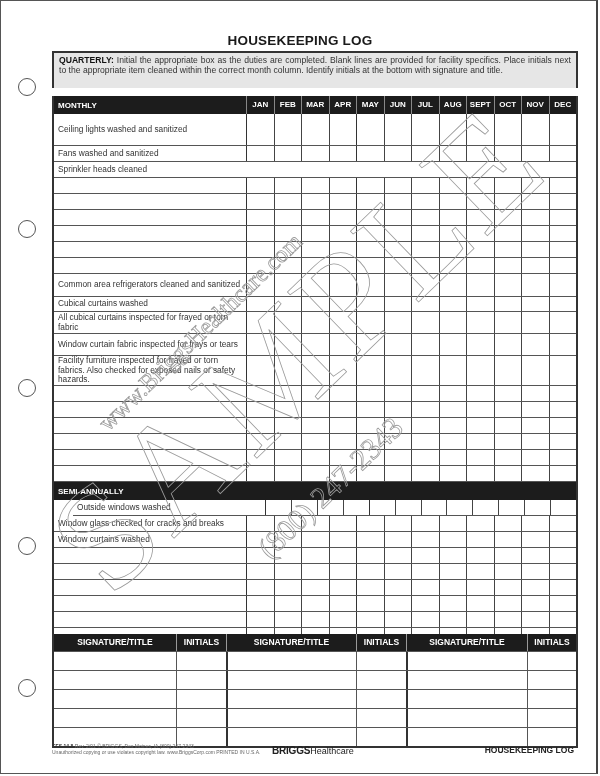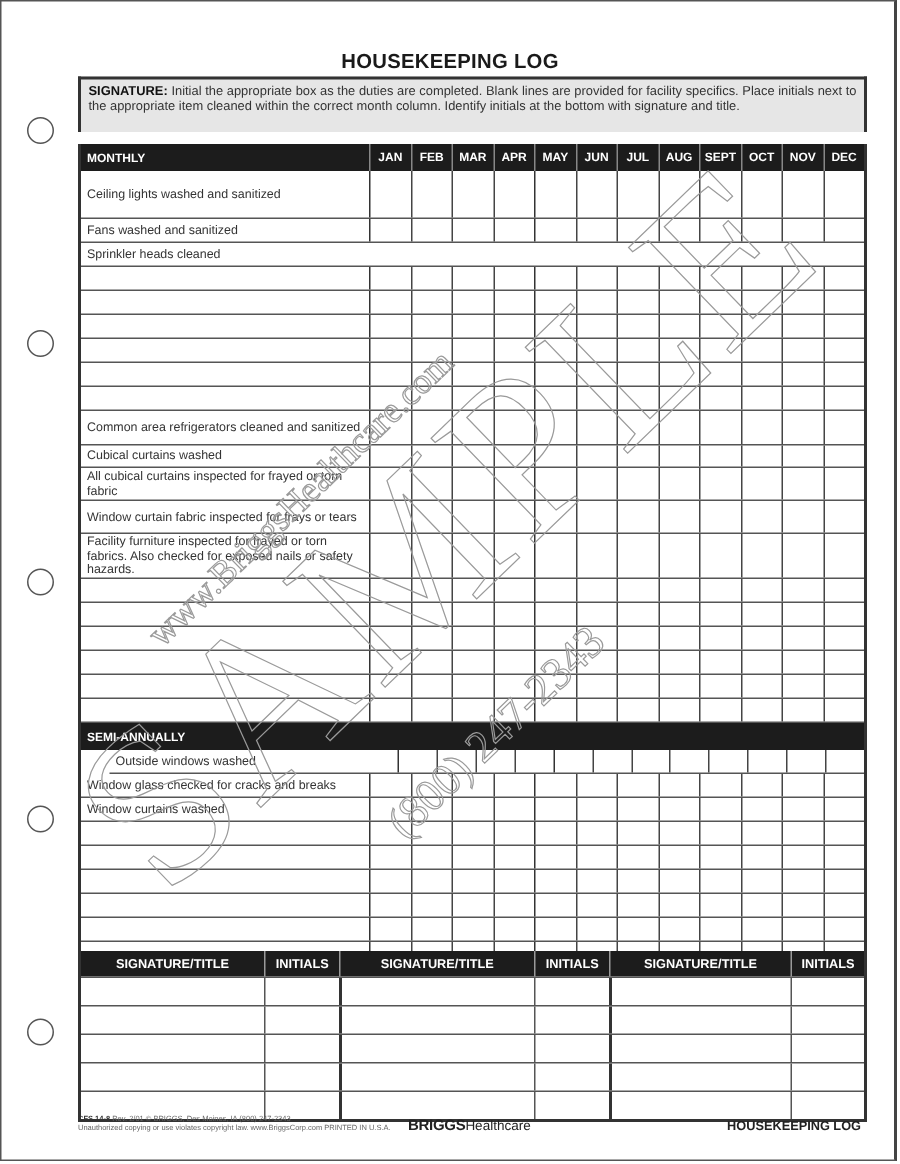--- a/index.html
+++ b/index.html
@@ -39,21 +39,21 @@
 <div class="page-border"></div>
 
 <div class="hole" style="top:78px"></div>
 <div class="hole" style="top:220px"></div>
 <div class="hole" style="top:379px"></div>
 <div class="hole" style="top:537px"></div>
 <div class="hole" style="top:679px"></div>
 
 <div class="title">HOUSEKEEPING LOG</div>
 
-<div class="directions"><b>SIGNATURE:</b><span> Initial the appropriate box as the duties are completed. Blank lines are provided for facility specifics. Place initials next to the appropriate item cleaned within the correct month column. Identify initials at the bottom with signature and title.</span></div>
+<div class="directions"><b>QUARTERLY:</b><span> Initial the appropriate box as the duties are completed. Blank lines are provided for facility specifics. Place initials next to the appropriate item cleaned within the correct month column. Identify initials at the bottom with signature and title.</span></div>
 
 <div class="grid" id="grid">
     <div class="hdr">
       <div class="lbl">MONTHLY</div>
       <div class="mon">JAN</div>
       <div class="mon">FEB</div>
       <div class="mon">MAR</div>
       <div class="mon">APR</div>
       <div class="mon">MAY</div>
       <div class="mon">JUN</div>

